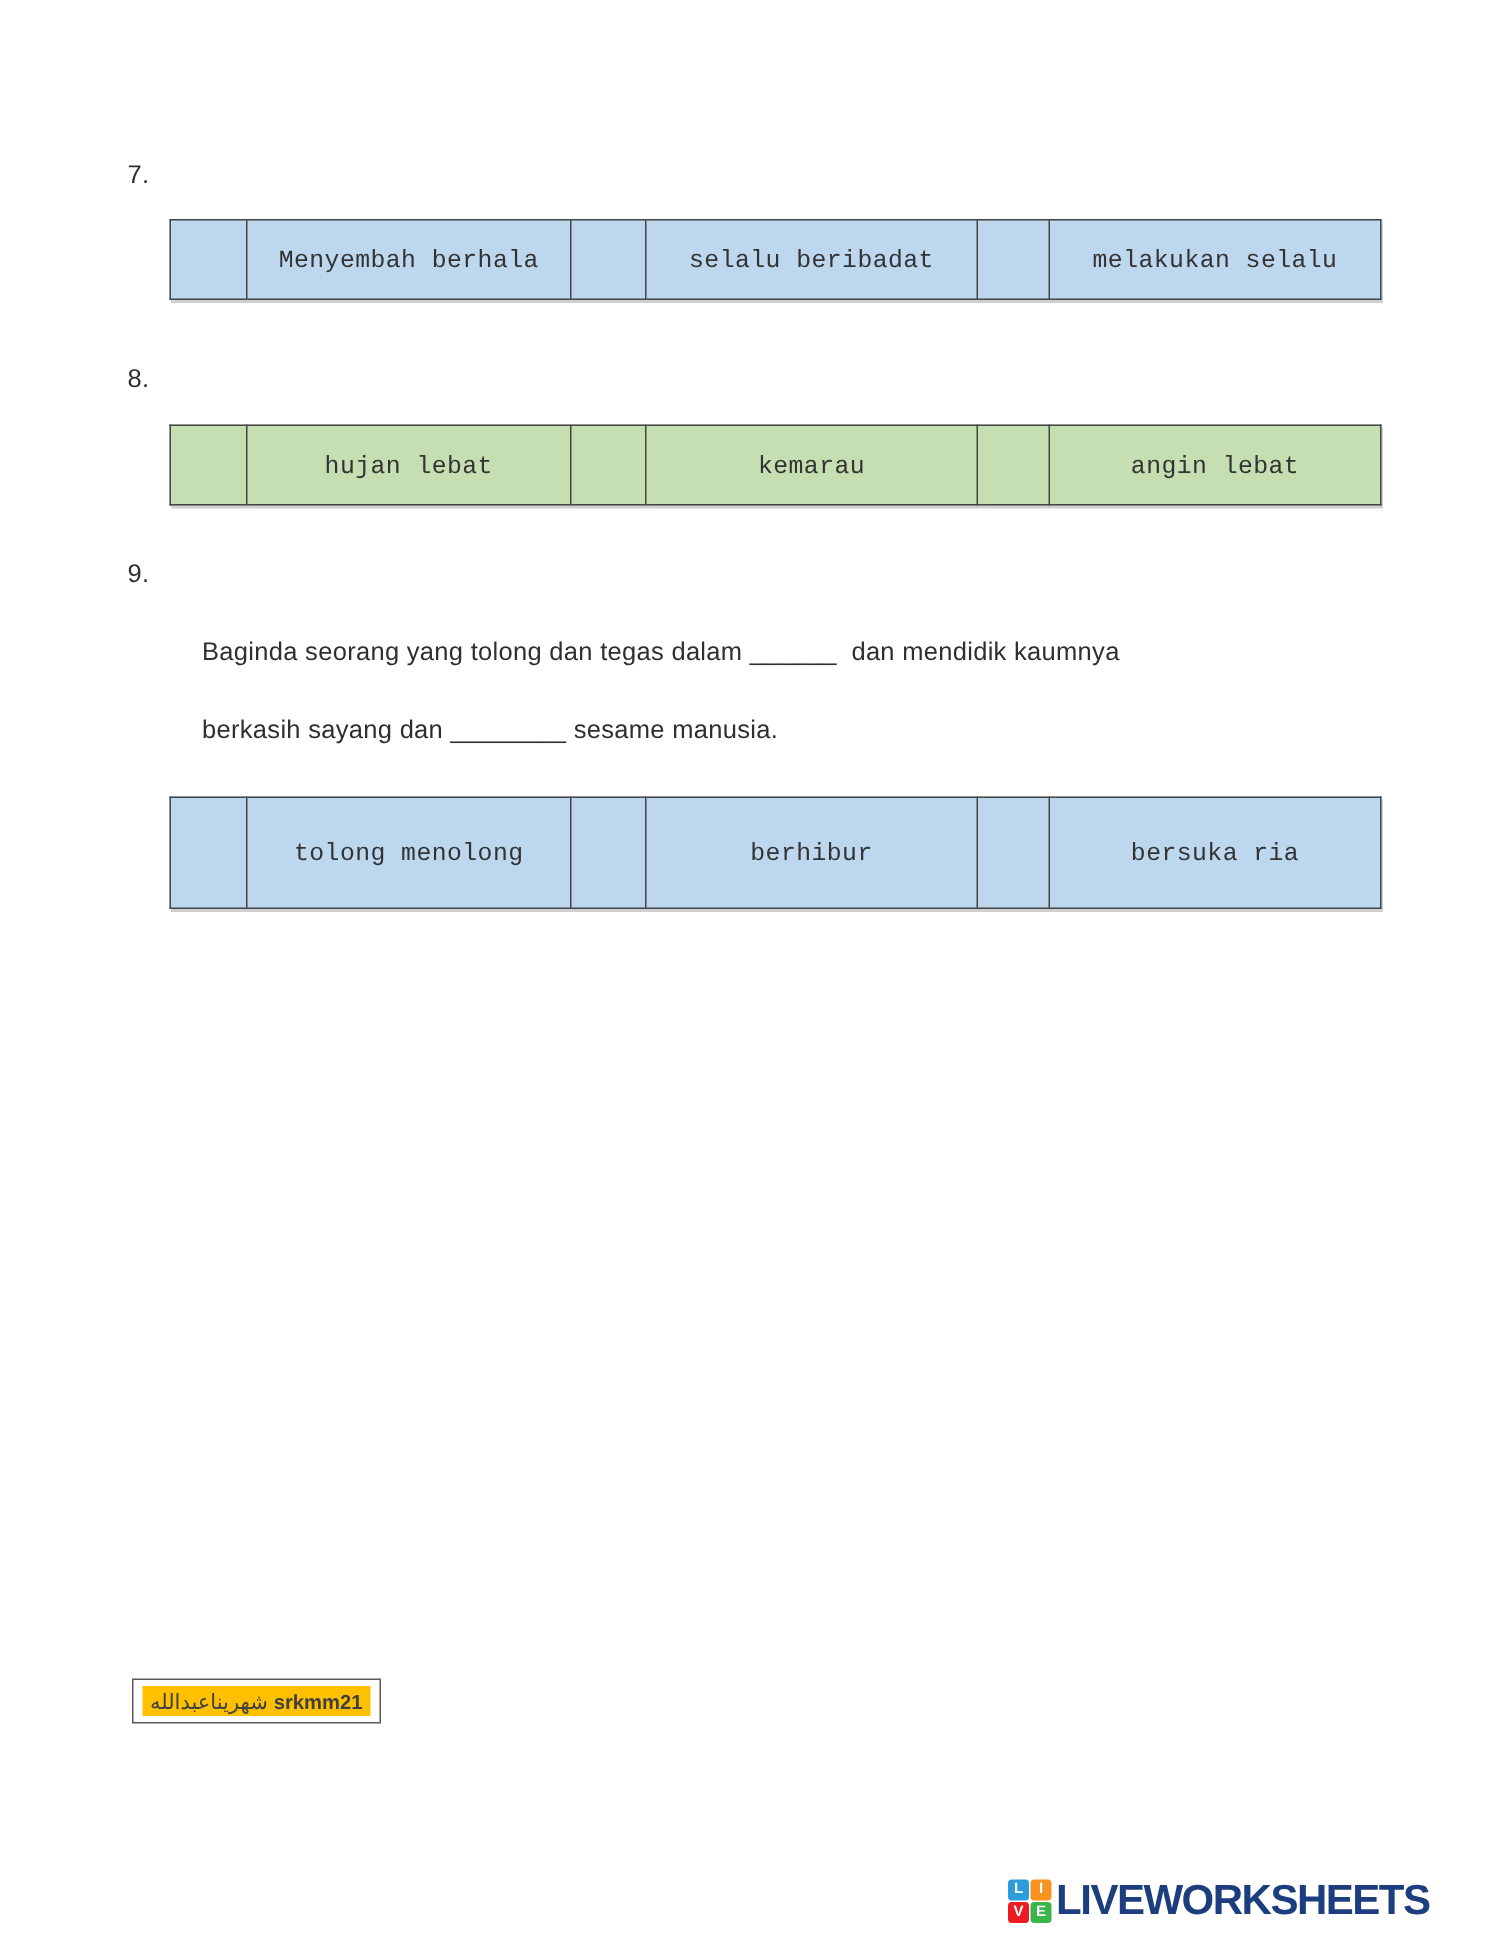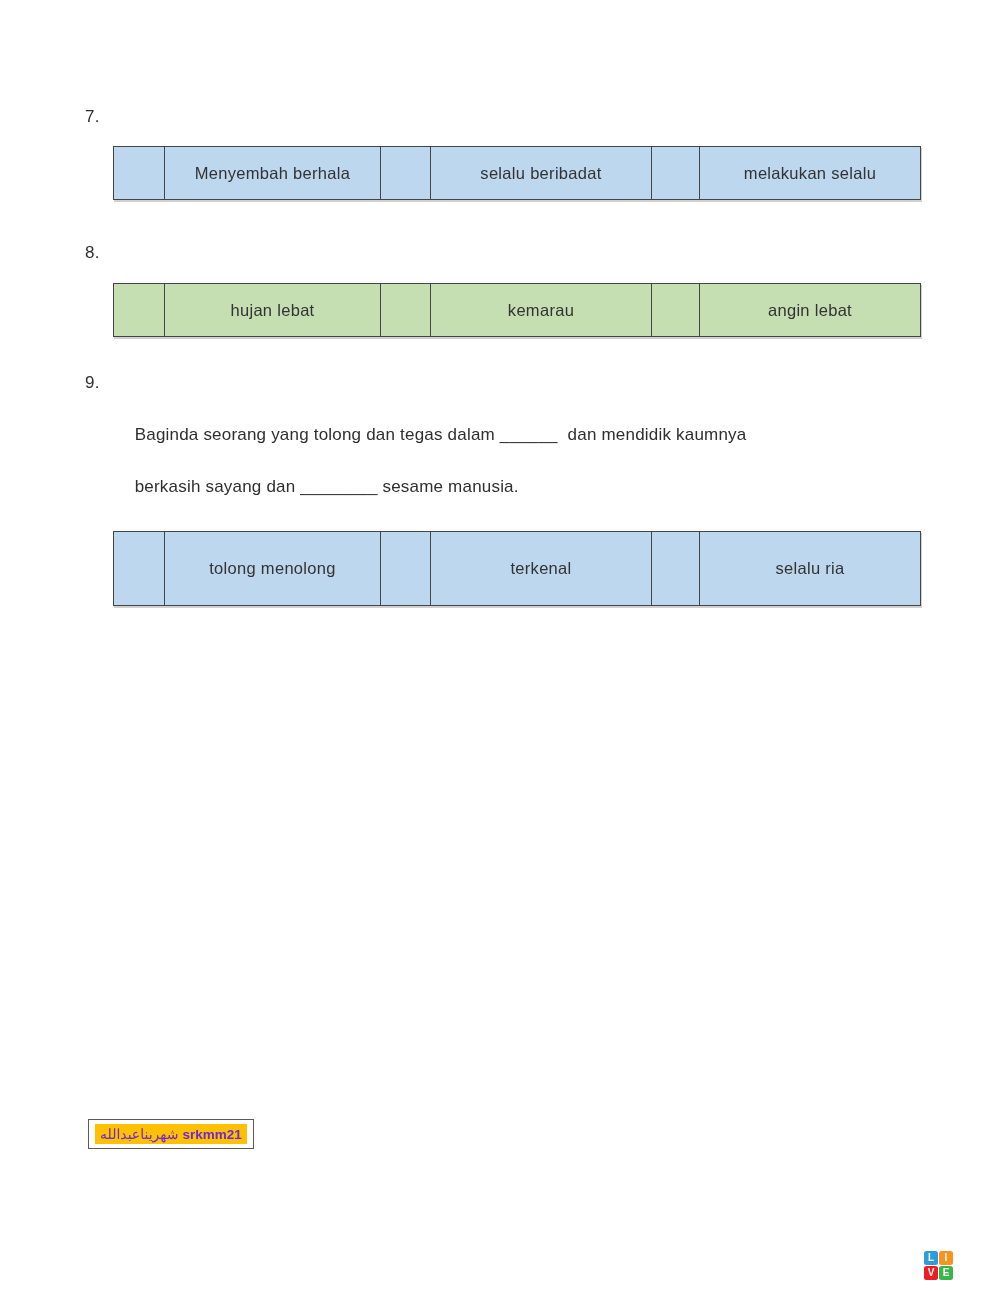--- a/index.html
+++ b/index.html
@@ -21,20 +21,21 @@
     color:#2f2f2f;
     white-space:pre;
   }
   .qnum{position:absolute;left:0;top:0;}
   .ansrow{
     position:absolute;
     left:113px;
     border-collapse:collapse;
     table-layout:fixed;
     box-shadow:1px 2px 0 rgba(120,120,120,.35);
+    font-family:Liberation Mono, monospace;
   }
   .ansrow td{
     border:1.5px solid #454545;
     text-align:center;
     vertical-align:middle;
     font-size:16.5px;
     letter-spacing:.3px;
     color:#333333;
     padding:0;
   }
@@ -45,21 +46,21 @@
     position:absolute;left:88px;top:1119px;
     border:1.5px solid #5a5a5a;
     background:#ffffff;
     padding:4px 6px;
     display:inline-block;
   }
   .stamp-hl{
     display:inline-block;
     padding:2px 5px;
     font-size:14px;
-    color:#6d28d9;
+    color:#404040;
     white-space:nowrap;
   }
   .stamp-code{font-weight:bold;font-size:13.5px;}
   .brand{
     position:absolute;top:1251px;right:47px;
     display:flex;align-items:center;gap:3px;
     text-decoration:none;
   }
   .brand-grid{
     display:grid;
@@ -128,33 +129,34 @@
     <span>berkasih sayang dan ________ sesame manusia.</span>
   </div>
 
 
   <table class="ansrow" style="top: 531px; background: rgb(189, 215, 238);">
     <tbody>
         <tr class="h57">
       <td class="c-sp1"></td>
       <td class="c-op1">tolong menolong</td>
       <td class="c-sp2"></td>
-      <td class="c-op2">terkenal</td>
+      <td class="c-op2">berhibur</td>
       <td class="c-sp3"></td>
-      <td class="c-op3">selalu ria</td>
+      <td class="c-op3">bersuka ria</td>
     </tr>
   </tbody>
     </table>
 
   <div class="stamp">
     <span class="stamp-hl" style="background: rgb(255, 192, 0);"><span>شهريناعبدالله</span> <span class="stamp-code">srkmm21</span></span>
   </div>
 
   <div class="brand">
     <div class="brand-grid">
       <div class="brand-tile" style="background: rgb(45, 156, 219);">L</div>
       <div class="brand-tile" style="background: rgb(247, 147, 30);">I</div>
       <div class="brand-tile" style="background: rgb(237, 28, 36);">V</div>
       <div class="brand-tile" style="background: rgb(57, 181, 74);">E</div>
     </div>
+    <span class="brand-name" style="color: rgb(28, 62, 126);">LIVEWORKSHEETS</span>
   </div>
 
 </div>
 
 </body></html>

